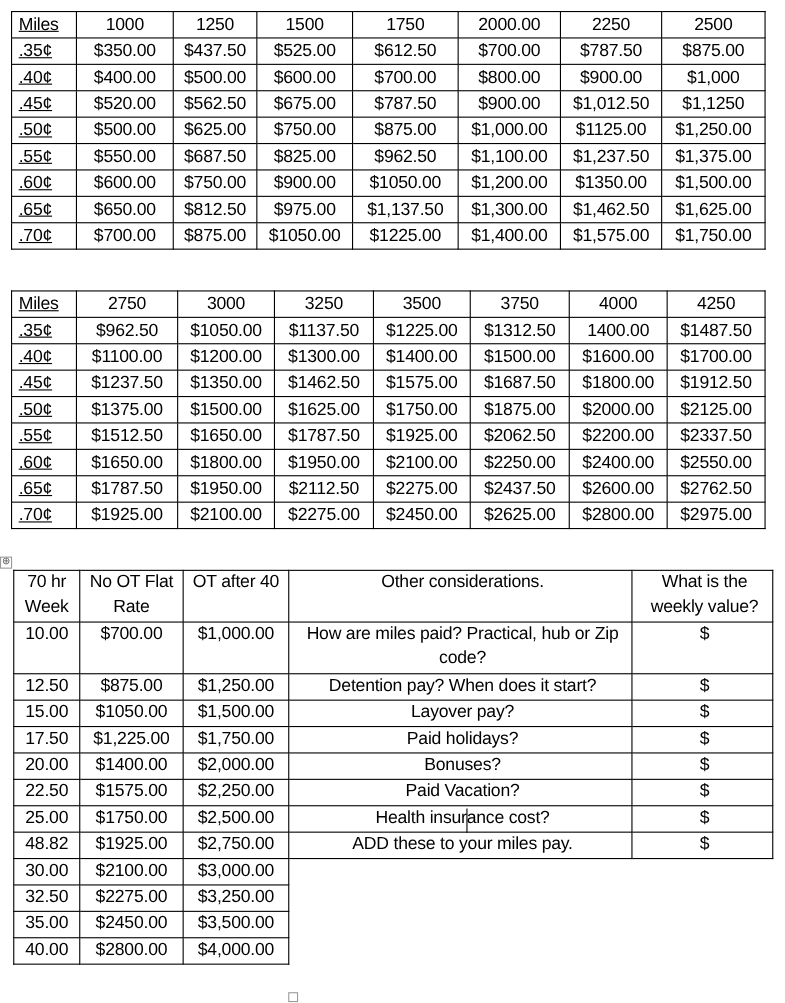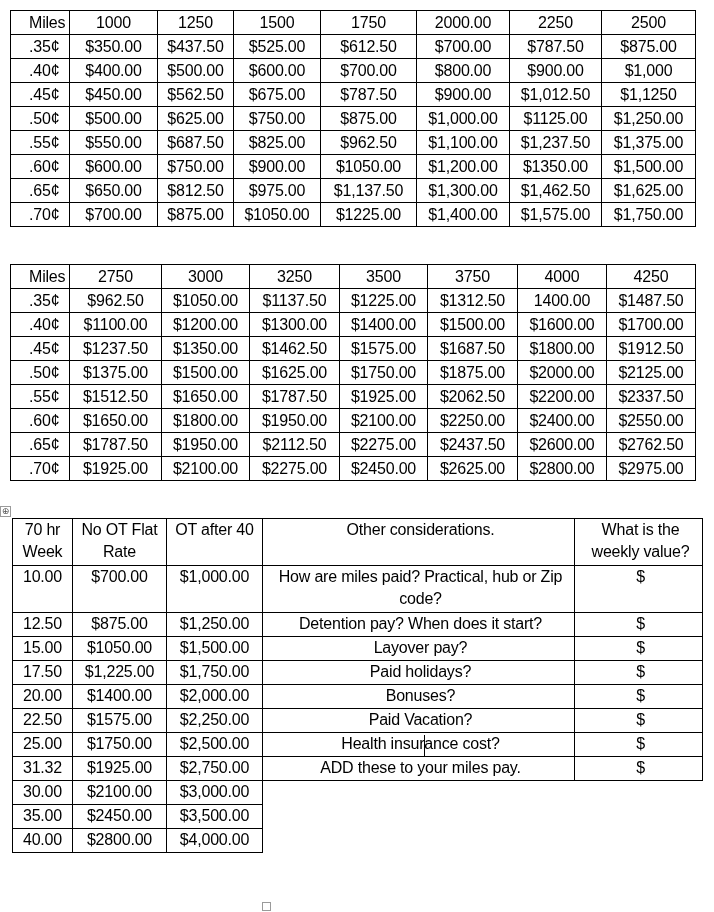--- a/index.html
+++ b/index.html
@@ -12,21 +12,21 @@
   td {
     border: 1px solid #000;
     font-size: 16px;
     line-height: 22px;
     padding: 0 4px;
     white-space: nowrap;
     overflow: hidden;
     letter-spacing: -0.2px;
   }
   .rate-table td { height: 23px; text-align: center; }
-  .rate-table td.first { text-align: left; padding-left: 18px; }
+  .rate-table td.first { text-align: left; padding-left: 6px; text-decoration: underline; }
 
   #t1 { left: 10px; top: 10px; width: 685px; }
   #t2 { left: 10px; top: 264px; width: 685px; }
 
   #t3 { left: 12px; top: 518px; width: 691px; }
   #t3 td { height: 23px; vertical-align: top; padding-top: 0; }
   #t3 td.c { text-align: center; }
   #t3 td.l { text-align: center; padding-left: 8px; white-space: normal; }
   #t3 td.none { border: none; }
   #t3 td.tall { height: 46px; }
@@ -87,21 +87,21 @@
         <td>$400.00</td>
         <td>$500.00</td>
         <td>$600.00</td>
         <td>$700.00</td>
         <td>$800.00</td>
         <td>$900.00</td>
         <td>$1,000</td>
       </tr>
       <tr>
         <td class="first">.45¢</td>
-        <td>$450.00</td>
+        <td>$520.00</td>
         <td>$562.50</td>
         <td>$675.00</td>
         <td>$787.50</td>
         <td>$900.00</td>
         <td>$1,012.50</td>
         <td>$1,1250</td>
       </tr>
       <tr>
         <td class="first">.50¢</td>
         <td>$500.00</td>
@@ -319,34 +319,41 @@
         <td class="l">$</td>
       </tr>
       <tr>
         <td class="c">25.00</td>
         <td class="c">$1750.00</td>
         <td class="c">$2,500.00</td>
         <td class="l">Health insurance cost?</td>
         <td class="l">$</td>
       </tr>
       <tr>
-        <td class="c">31.32</td>
+        <td class="c">48.82</td>
         <td class="c">$1925.00</td>
         <td class="c">$2,750.00</td>
         <td class="l">ADD these to your miles pay.</td>
         <td class="l">$</td>
       </tr>
       <tr>
         <td class="c">30.00</td>
         <td class="c">$2100.00</td>
         <td class="c">$3,000.00</td>
         <td class="none"></td>
         <td class="none"></td>
       </tr>
       <tr>
+        <td class="c">32.50</td>
+        <td class="c">$2275.00</td>
+        <td class="c">$3,250.00</td>
+        <td class="none"></td>
+        <td class="none"></td>
+      </tr>
+      <tr>
         <td class="c">35.00</td>
         <td class="c">$2450.00</td>
         <td class="c">$3,500.00</td>
         <td class="none"></td>
         <td class="none"></td>
       </tr>
       <tr>
         <td class="c">40.00</td>
         <td class="c">$2800.00</td>
         <td class="c">$4,000.00</td>

